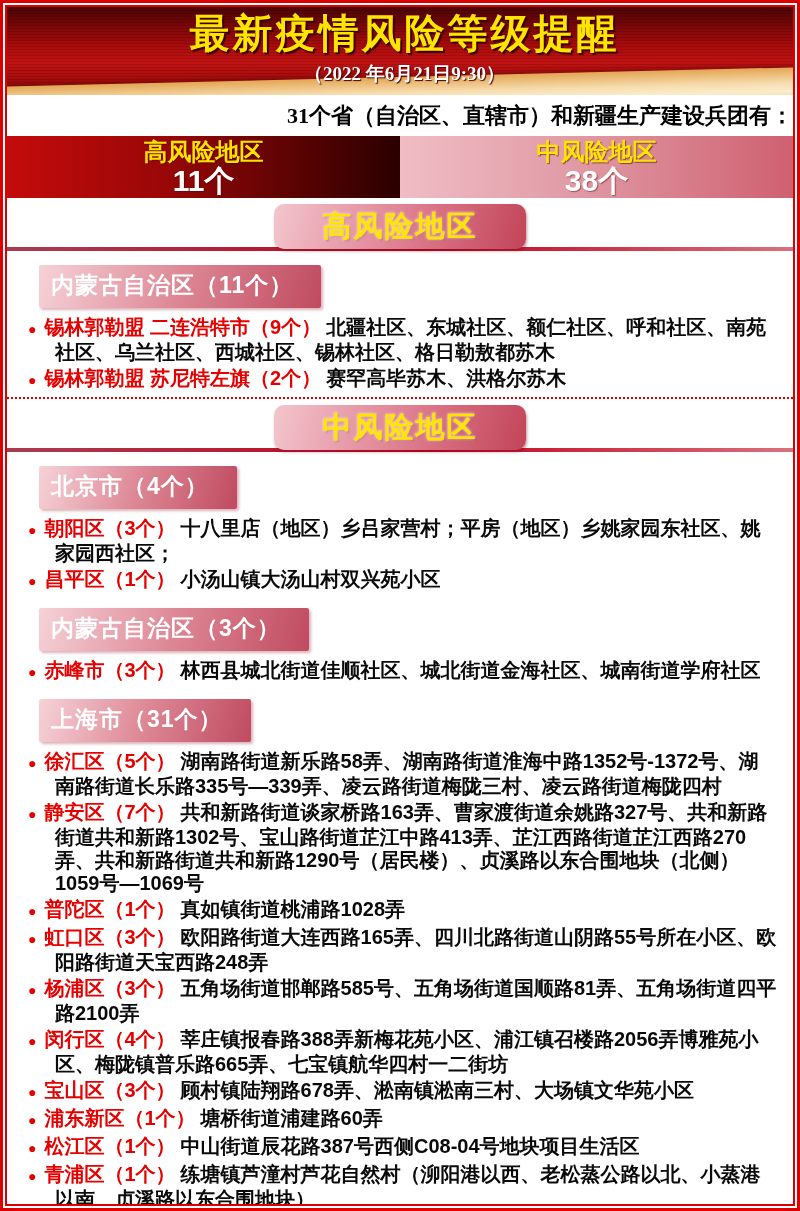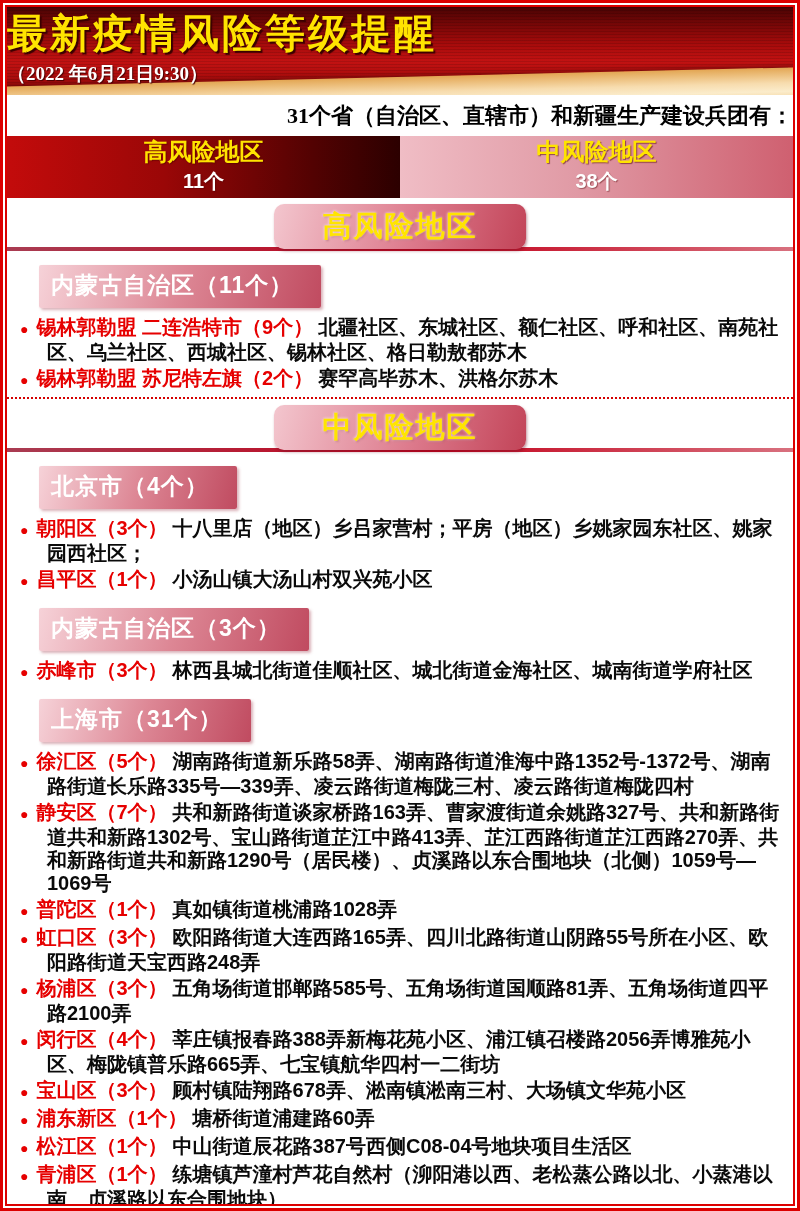--- a/index.html
+++ b/index.html
@@ -10,22 +10,22 @@
     --pink:#f3c6ce;
     --ink:#0a0a0a;
   }
   *{box-sizing:border-box;}
   html,body{margin:0;padding:0;background:#fff;}
   body{width:800px;height:1211px;font-family:"Liberation Sans",sans-serif;overflow:hidden;}
   .frame{width:800px;height:1211px;border:3px solid var(--accent);padding:2px;background:#fff;}
   .frame-inner{height:100%;border:2px solid var(--accent);overflow:hidden;background:#fff;}
 
   
-  .header{position:relative;height:88px;overflow:hidden;
-    background:linear-gradient(180deg,#4a0303 0%,#6e0606 16%,#a60b0b 42%,#c21212 62%,#8f0707 100%);}
+  .header{position:relative;height:88px;overflow:hidden;text-align:center;
+    background:linear-gradient(180deg,#4a0303 0%,#6e0606 16%,#a60b0b 42%,#c21212 62%,#8f0707 100%);padding-left:9px;}
   .header .texture{position:absolute;inset:0;
     background:repeating-linear-gradient(180deg,rgba(0,0,0,.28) 0 1px,transparent 1px 3px);
     opacity:.45;}
   .gold-swoosh{position:absolute;left:-20px;right:-20px;bottom:-16px;height:34px;
     background:linear-gradient(180deg,#e3a653 0%,#f7dcae 45%,#fbeccb 70%,#f2cf95 100%);
     transform:rotate(-1.4deg);box-shadow:0 -2px 4px rgba(90,10,10,.5);}
   .h-title{position:relative;z-index:2;margin-top:5px;
     font-family:"Liberation Serif","DejaVu Serif",serif;font-weight:bold;
     font-size:40px;line-height:44px;letter-spacing:3px;color:var(--yellow);
     text-shadow:2px 2px 1px #3a0000,0 0 2px #5a0000;}
@@ -37,41 +37,41 @@
   .intro{text-align:right;font-family:"Liberation Serif","DejaVu Serif",serif;
     font-weight:bold;font-size:22px;color:#000;margin:6px 0 5px;}
 
   
   .stats{display:flex;height:62px;width:100%;}
   .stat{flex:1 1 50%;display:flex;flex-direction:column;justify-content:center;text-align:center;}
   .stat-high{background:linear-gradient(90deg,#c30b0b 0%,#9a0707 40%,#520202 78%,#2c0000 100%);}
   .stat-med{background:linear-gradient(90deg,#f0bdc5 0%,#e09aa5 45%,#cf6070 100%);}
   .stat .label{color:var(--yellow);font-size:24px;font-weight:bold;line-height:28px;
     text-shadow:1px 1px 1px rgba(80,0,0,.55);}
-  .stat .count{color:#fff;font-size:20px;font-weight:bold;line-height:30px;
+  .stat .count{color:#fff;font-size:30px;font-weight:bold;line-height:30px;
     text-shadow:1px 1px 1px rgba(80,0,0,.45);}
 
   
   .sec-head{position:relative;margin-top:6px;height:50px;}
   .sec-head .bar{position:absolute;left:0;right:0;bottom:3px;height:4px;
     background:linear-gradient(90deg,#a93c52 0%,#c3001a 55%,#d8717f 100%);}
   .sec-banner{position:relative;z-index:2;margin:0 auto;width:252px;height:45px;line-height:45px;
     text-align:center;border-radius:10px;
     background:linear-gradient(105deg,#f3c6ce 0%,#dd7b8d 55%,#c24458 100%);
     color:var(--yellow);font-size:29px;font-weight:bold;letter-spacing:2px;
     text-shadow:0 0 3px rgba(255,255,255,.95),1px 1px 2px rgba(130,20,40,.5);
     box-shadow:1px 2px 3px rgba(120,20,40,.45);}
   .divider-dotted{border-top:2px dotted #d40000;margin:5px 0 1px;}
 
   .prov-banner{display:inline-block;margin:11px 0 5px 32px;padding:5px 28px 7px 12px;
     background:linear-gradient(105deg,#f6d2d8 0%,#dd8795 50%,#c04b60 100%);
     color:#fff;font-size:23px;font-weight:bold;letter-spacing:1px;border-radius:2px;
     box-shadow:2px 2px 3px rgba(150,35,55,.35);}
 
-  .items{list-style:none;margin:1px 0 4px;padding:0 8px 0 13px;}
+  .items{list-style:none;margin:1px 8px 4px;padding:0 8px 0 13px;}
   .item{font-size:20px;font-weight:bold;color:var(--ink);line-height:23px;
     margin:3px 0;padding-left:27px;text-indent:-27px;}
   .item .dot{color:var(--redtext);font-size:14px;margin-right:8px;}
   .item .name{color:var(--redtext);margin-right:5px;}
   .item .detail{color:var(--ink);}
 </style>
 </head>
 <body>
 
 <div class="frame">

